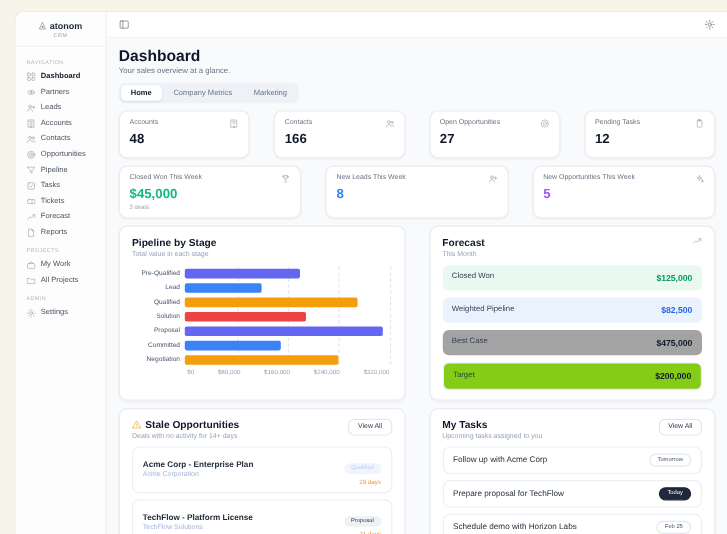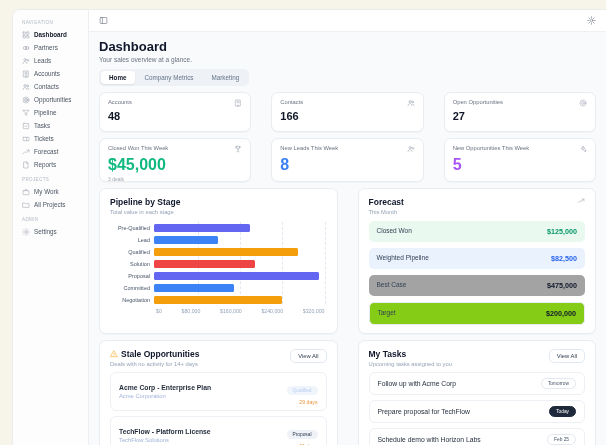--- a/index.html
+++ b/index.html
@@ -32,21 +32,21 @@
   .tab{font-size:6.3px;color:#64748b;padding:3px 8px;border-radius:4px;cursor:pointer;white-space:nowrap}
   .tab.active{background:#fff;color:#111827;font-weight:bold;box-shadow:0 1px 2px rgba(0,0,0,.08)}
 
   .row{display:flex;gap:20px;margin-top:6px}
   .card{background:#fff;border:1px solid #e9ecf1;border-radius:7px;box-shadow:0 1px 1px rgba(16,24,40,.03)}
   .stat{flex:1;padding:6px 8px;height:40px}
   .stat-top{display:flex;justify-content:space-between;align-items:flex-start}
   .stat-label{font-size:5.8px;color:#6b7280}
   .stat-value{font-size:11px;font-weight:bold;margin-top:3px;color:#111827}
   .wstat{flex:1;padding:6px 8px;height:44px}
-  .wstat .v{font-size:16px;font-weight:bold;margin-top:3px}
+  .wstat .v{font-size:11px;font-weight:bold;margin-top:3px}
   .v.green{color:#10b981}.v.blue{color:#3b82f6}.v.purple{color:#a855f7}
   .wsub{font-size:5px;color:#9ca3af;margin-top:2px}
 
   .panel{flex:1;padding:8px 10px;min-width:0}
   .panel-head{display:flex;justify-content:space-between;align-items:flex-start}
   .panel-title{font-size:8.5px;font-weight:bold;color:#0f172a;display:flex;align-items:center;gap:3px}
   .panel-sub{font-size:5.8px;color:#94a3b8;margin-top:2px}
   .viewall{font-size:5.8px;color:#334155;background:#fff;border:1px solid #e2e8f0;border-radius:5px;padding:3px 7px;cursor:pointer;white-space:nowrap}
 
   
@@ -87,20 +87,32 @@
   .ic{stroke:#9ca3af;fill:none;stroke-width:1.6;stroke-linecap:round;stroke-linejoin:round}
   .ic-dark{stroke:#6b7280}
   .warn{stroke:#f59e0b}
 </style>
 </head>
 <body>
 
 <div class="app">
 
   <div class="sidebar">
+    <div class="logo">
+      <div class="logo-row">
+        <span>
+            <svg width="7" height="7" viewBox="0 0 24 24">
+              <path class="ic ic-dark" d="M12 3l8 18H4z"></path>
+              <circle cx="12" cy="15" r="2.5" fill="#6b7280" stroke="none"></circle>
+            </svg>
+          </span>
+        <span class="logo-name">atonom</span>
+      </div>
+      <div class="logo-sub">CRM</div>
+    </div>
 
     <div class="nav">
       <div class="sec-label">Navigation</div>
 
       <div class="nav-item active">
         <span>
             <svg width="8" height="8" viewBox="0 0 24 24">
               <g class="ic">
                 <rect x="3" y="3" width="7" height="7" rx="1"></rect>
                 <rect x="14" y="3" width="7" height="7" rx="1"></rect>
@@ -328,20 +340,34 @@
                 <svg width="8" height="8" viewBox="0 0 24 24">
                   <g class="ic">
                     <circle cx="12" cy="12" r="9"></circle>
                     <circle cx="12" cy="12" r="4"></circle>
                   </g>
                 </svg>
               </span>
           </div>
           <div class="stat-value">27</div>
         </div>
+        <div class="card stat">
+          <div class="stat-top">
+            <span class="stat-label">Pending Tasks</span>
+            <span>
+                <svg width="8" height="8" viewBox="0 0 24 24">
+                  <g class="ic">
+                    <rect x="6" y="4" width="12" height="17" rx="2"></rect>
+                    <rect x="9" y="2" width="6" height="4" rx="1"></rect>
+                  </g>
+                </svg>
+              </span>
+          </div>
+          <div class="stat-value">12</div>
+        </div>
       </div>
 
       
       <div class="row">
         <div class="card wstat">
           <div class="stat-top">
             <span class="stat-label">Closed Won This Week</span>
             <span>
                 <svg width="8" height="8" viewBox="0 0 24 24">
                   <g class="ic">

